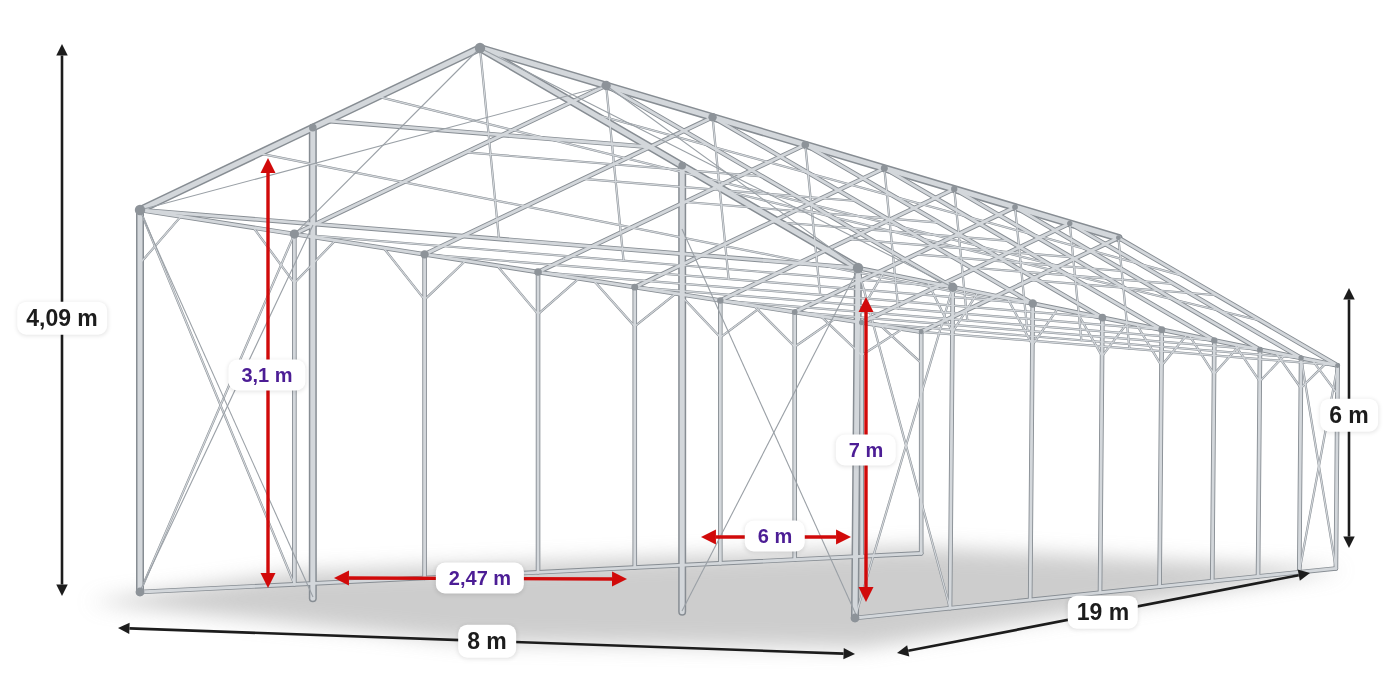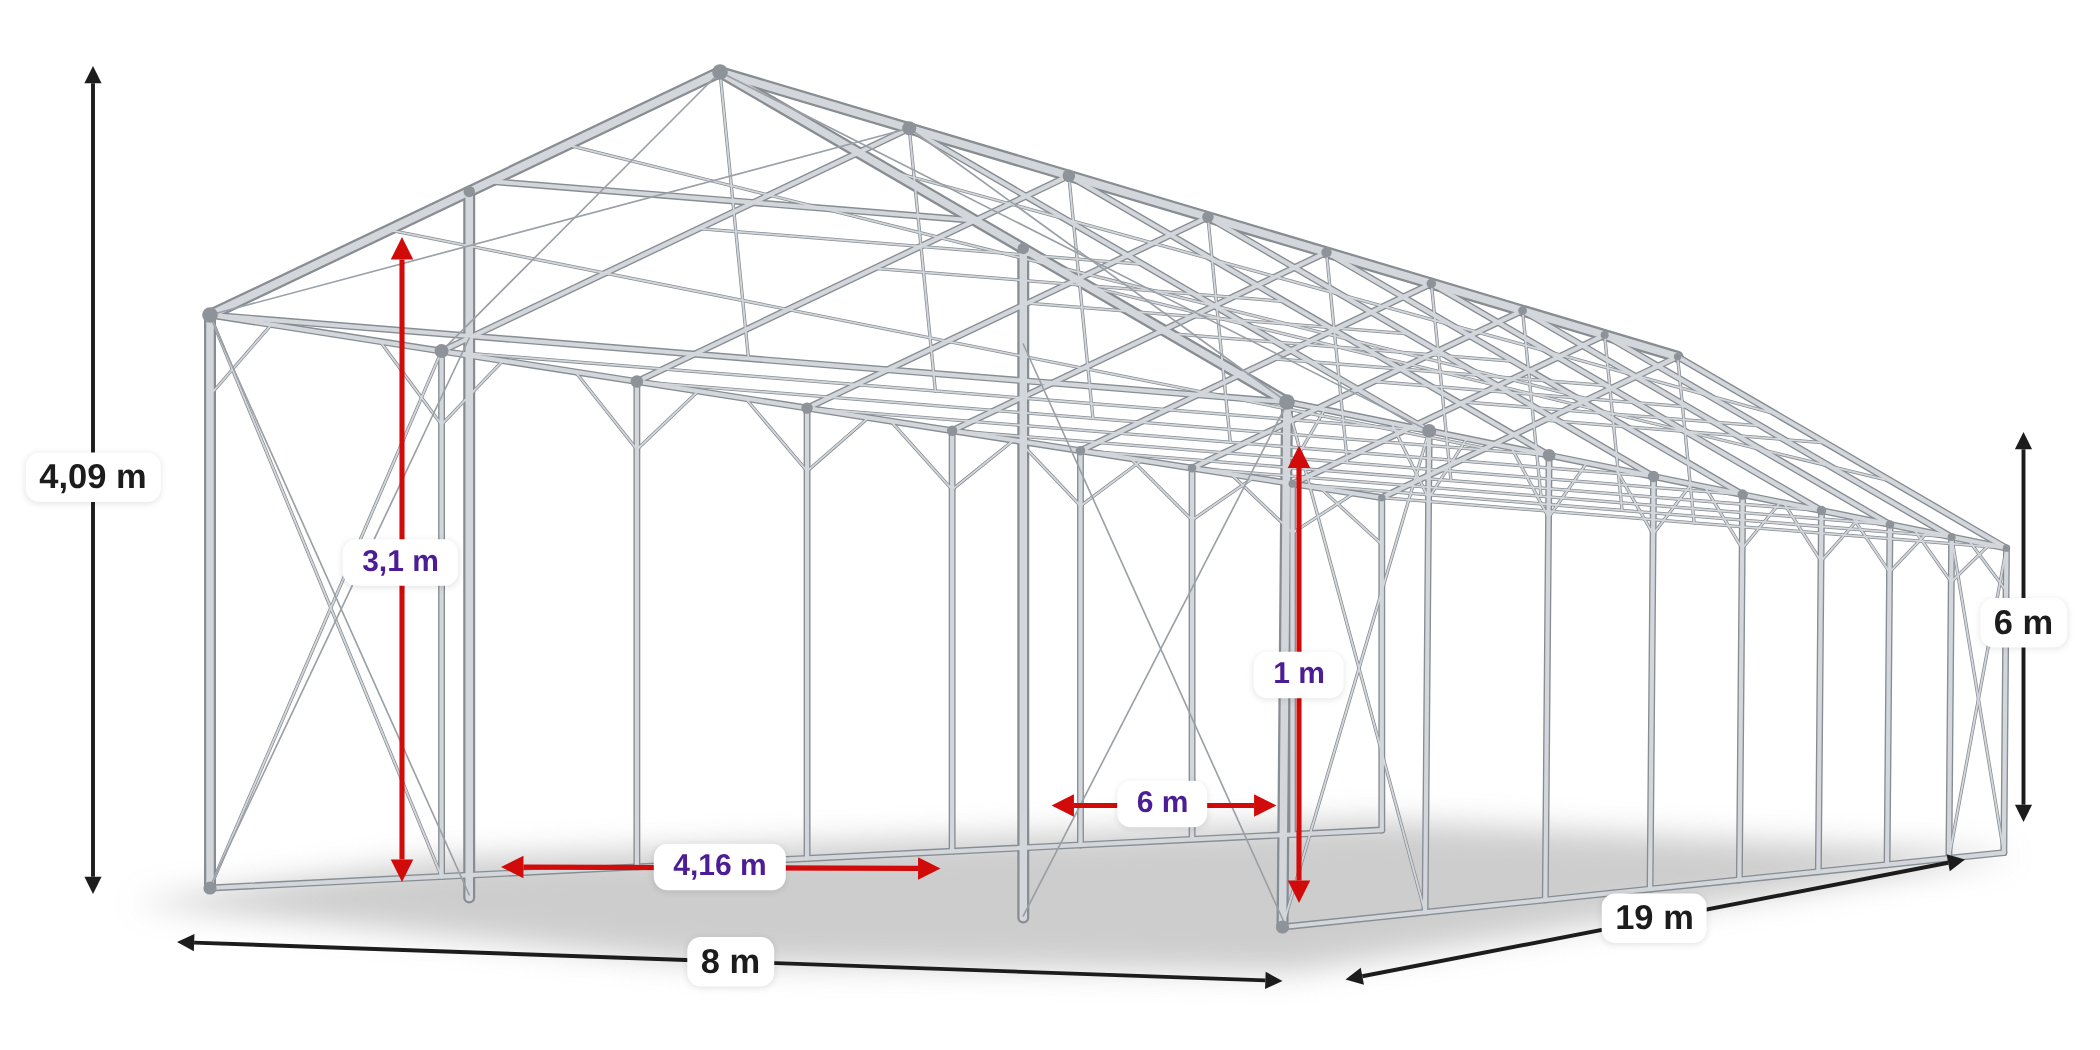--- a/index.html
+++ b/index.html
@@ -347,18 +347,18 @@
   <div class="dim-label dim-black" style="left:62px;top:318px">4,09 m</div>
 
   <div class="dim-label dim-black" style="left:1349px;top:415px">6 m</div>
 
   <div class="dim-label dim-black" style="left:487px;top:641px">8 m</div>
 
   <div class="dim-label dim-black" style="left:1103px;top:612px">19 m</div>
 
   <div class="dim-label dim-red" style="left:267px;top:375px">3,1 m</div>
 
-  <div class="dim-label dim-red" style="left:480px;top:578px">4,16 m</div>
-
-  <div class="dim-label dim-red" style="left:866px;top:450px">1 m</div>
+  <div class="dim-label dim-red" style="left:480px;top:578px">2,47 m</div>
+
+  <div class="dim-label dim-red" style="left:866px;top:450px">7 m</div>
 
   <div class="dim-label dim-red" style="left:775px;top:536px">6 m</div>
 </div>
 
 </body></html>

